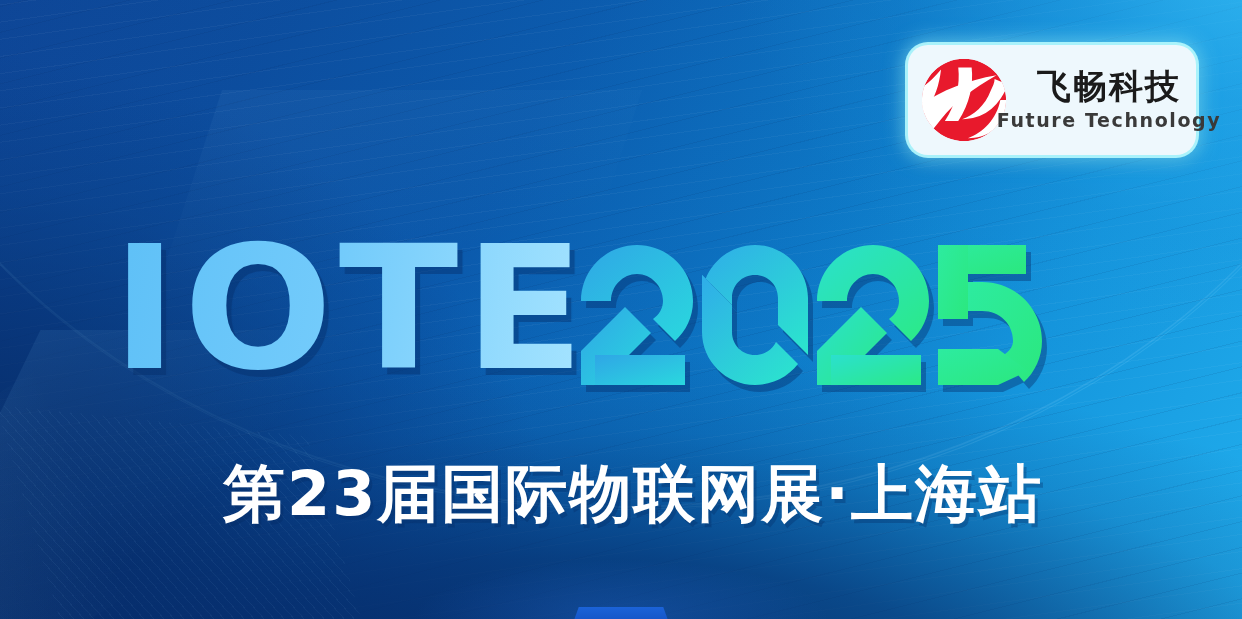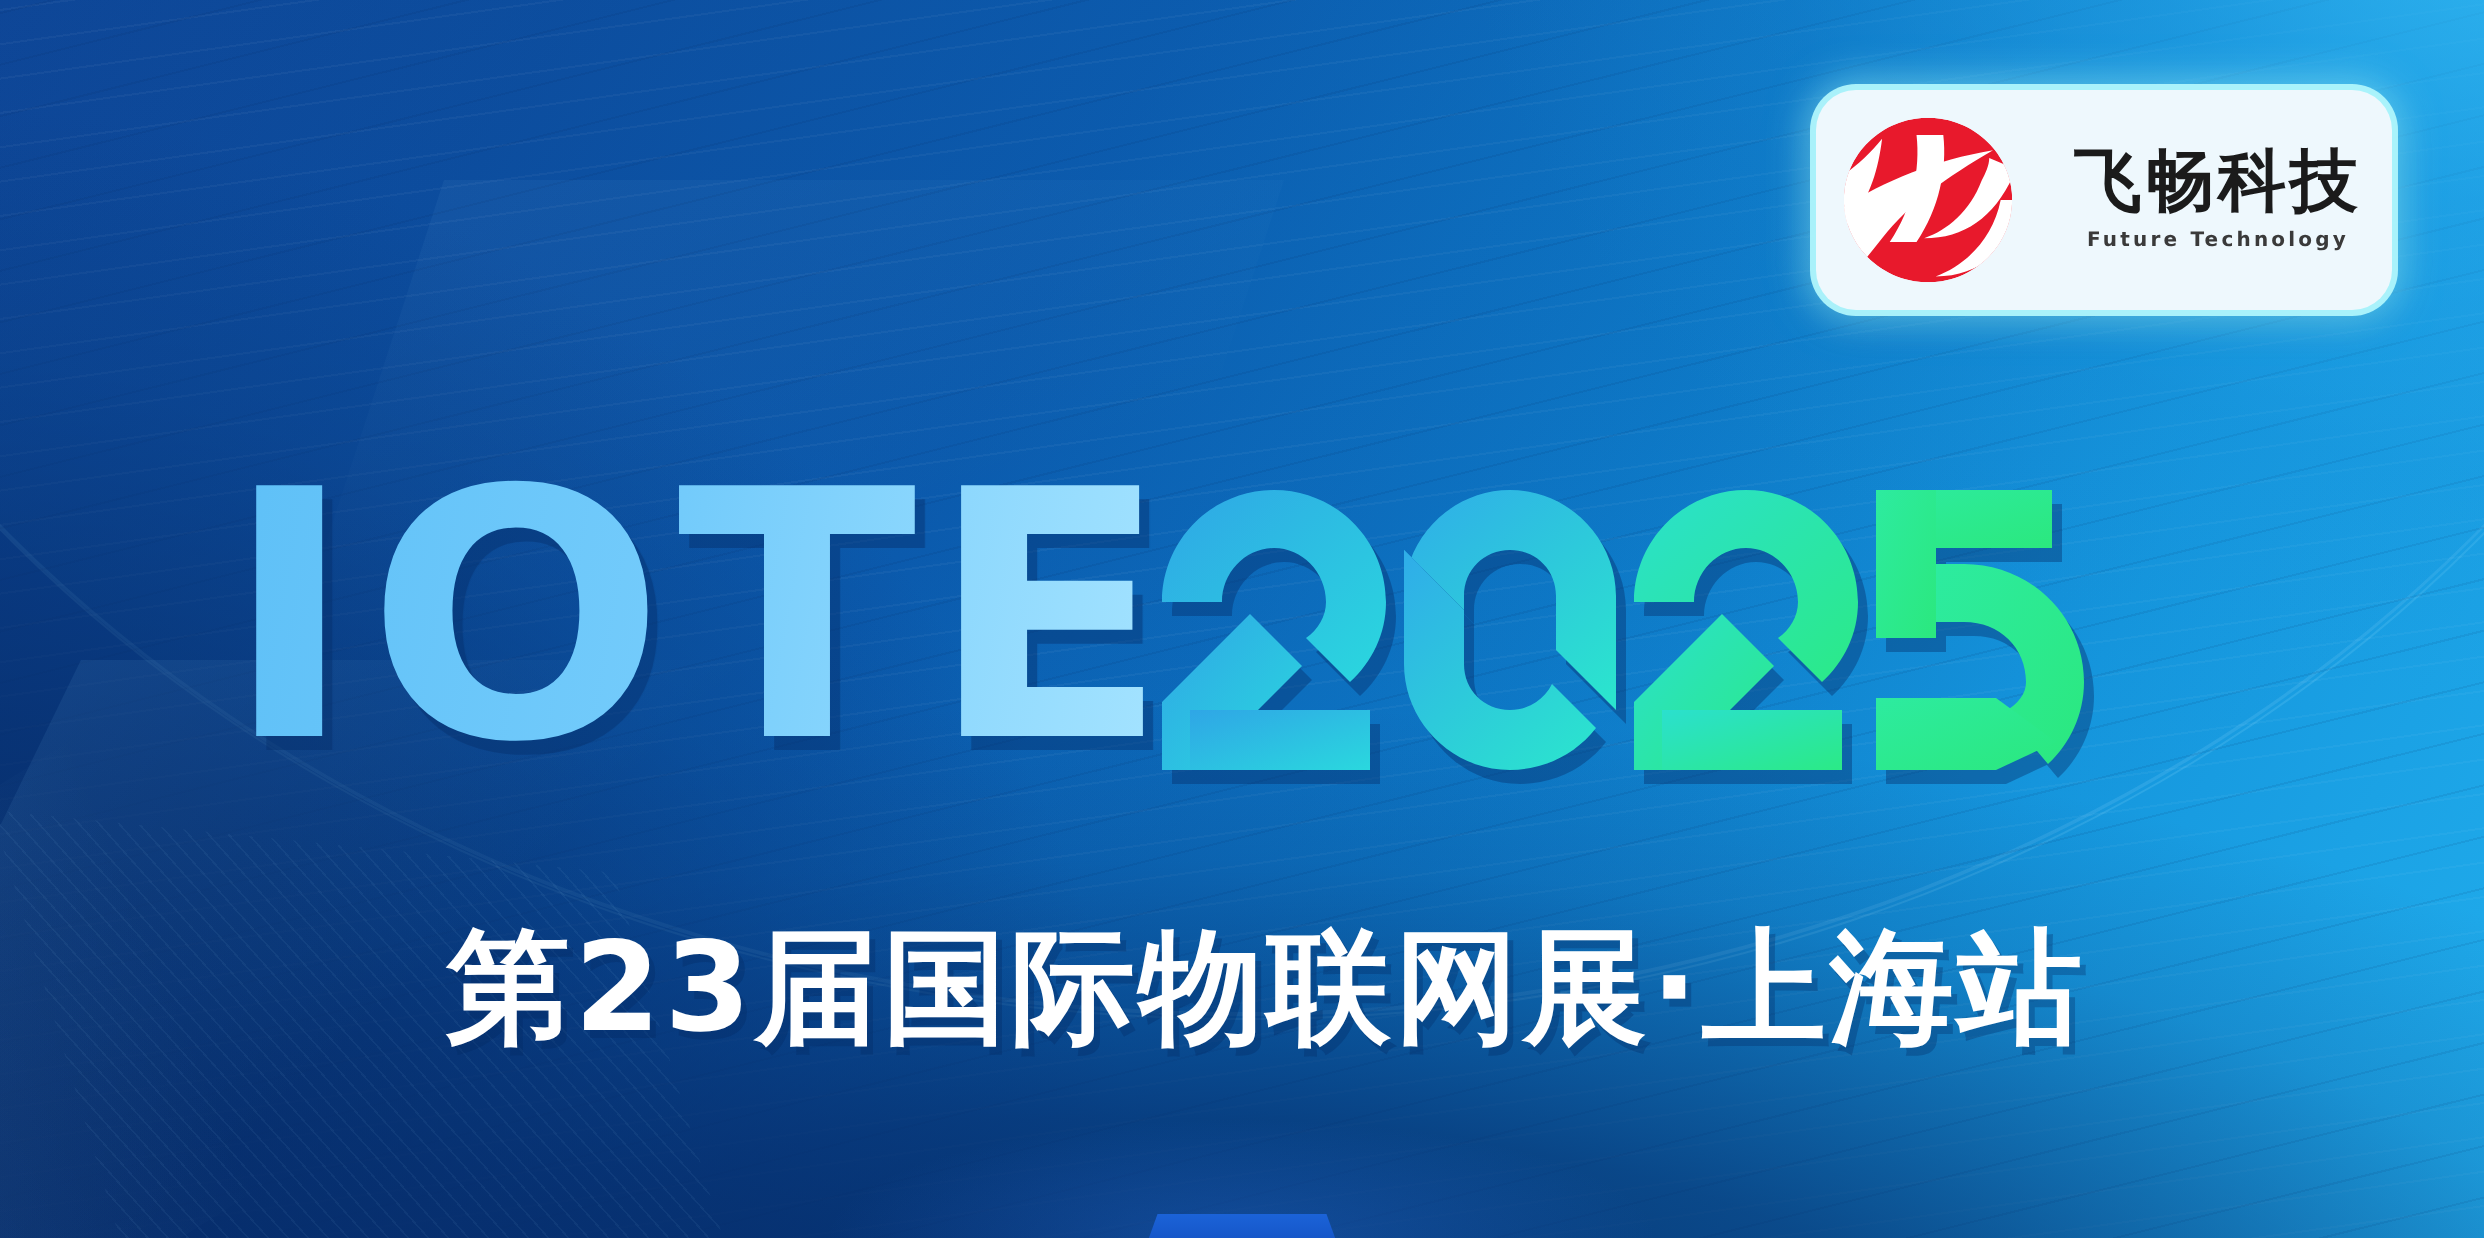--- a/index.html
+++ b/index.html
@@ -214,21 +214,21 @@
     font-family: "DejaVu Sans", "Liberation Sans", sans-serif;
     font-size: 34px;
     font-weight: 700;
     color: #1b1b1b;
     letter-spacing: 2px;
     line-height: 1.05;
     white-space: nowrap;
   }
   .logo-en {
     font-family: "DejaVu Sans", "Liberation Sans", sans-serif;
-    font-size: 10px;
+    font-size: 19px;
     font-weight: 600;
     color: #3a3a3a;
     letter-spacing: 1.6px;
     margin-top: 5px;
     white-space: nowrap;
   }
 
   
   .headline {
     position: absolute;

